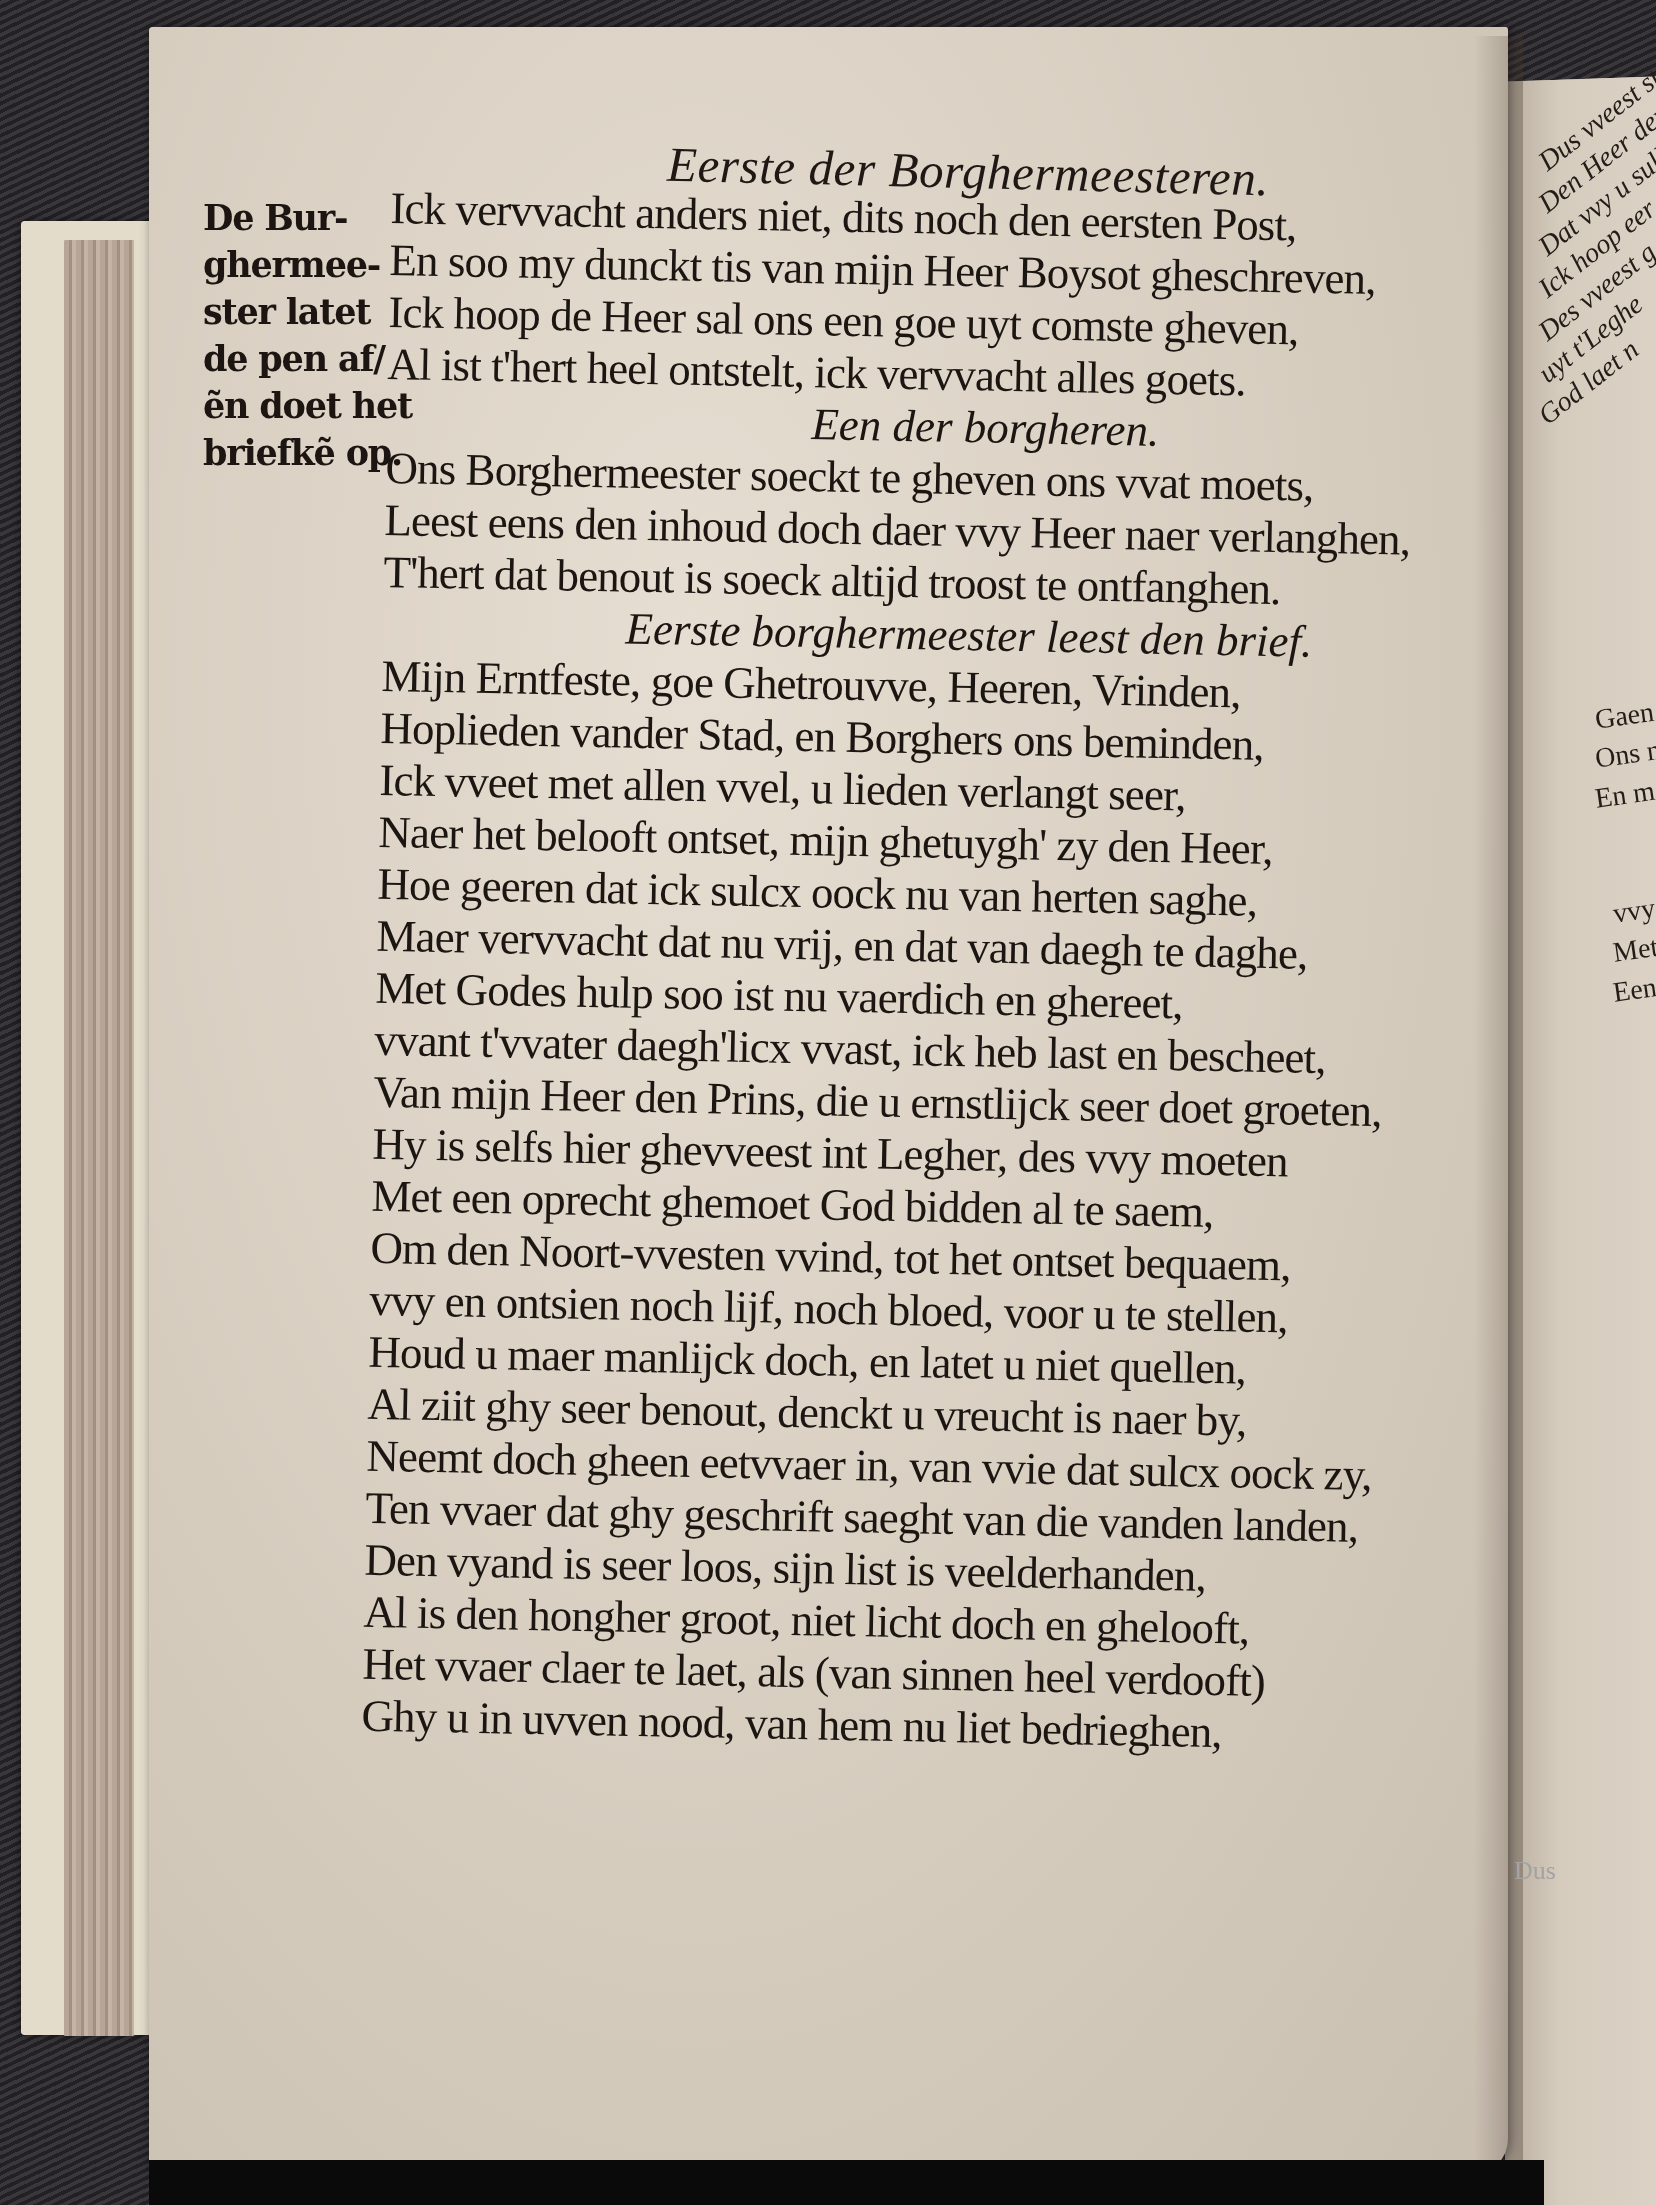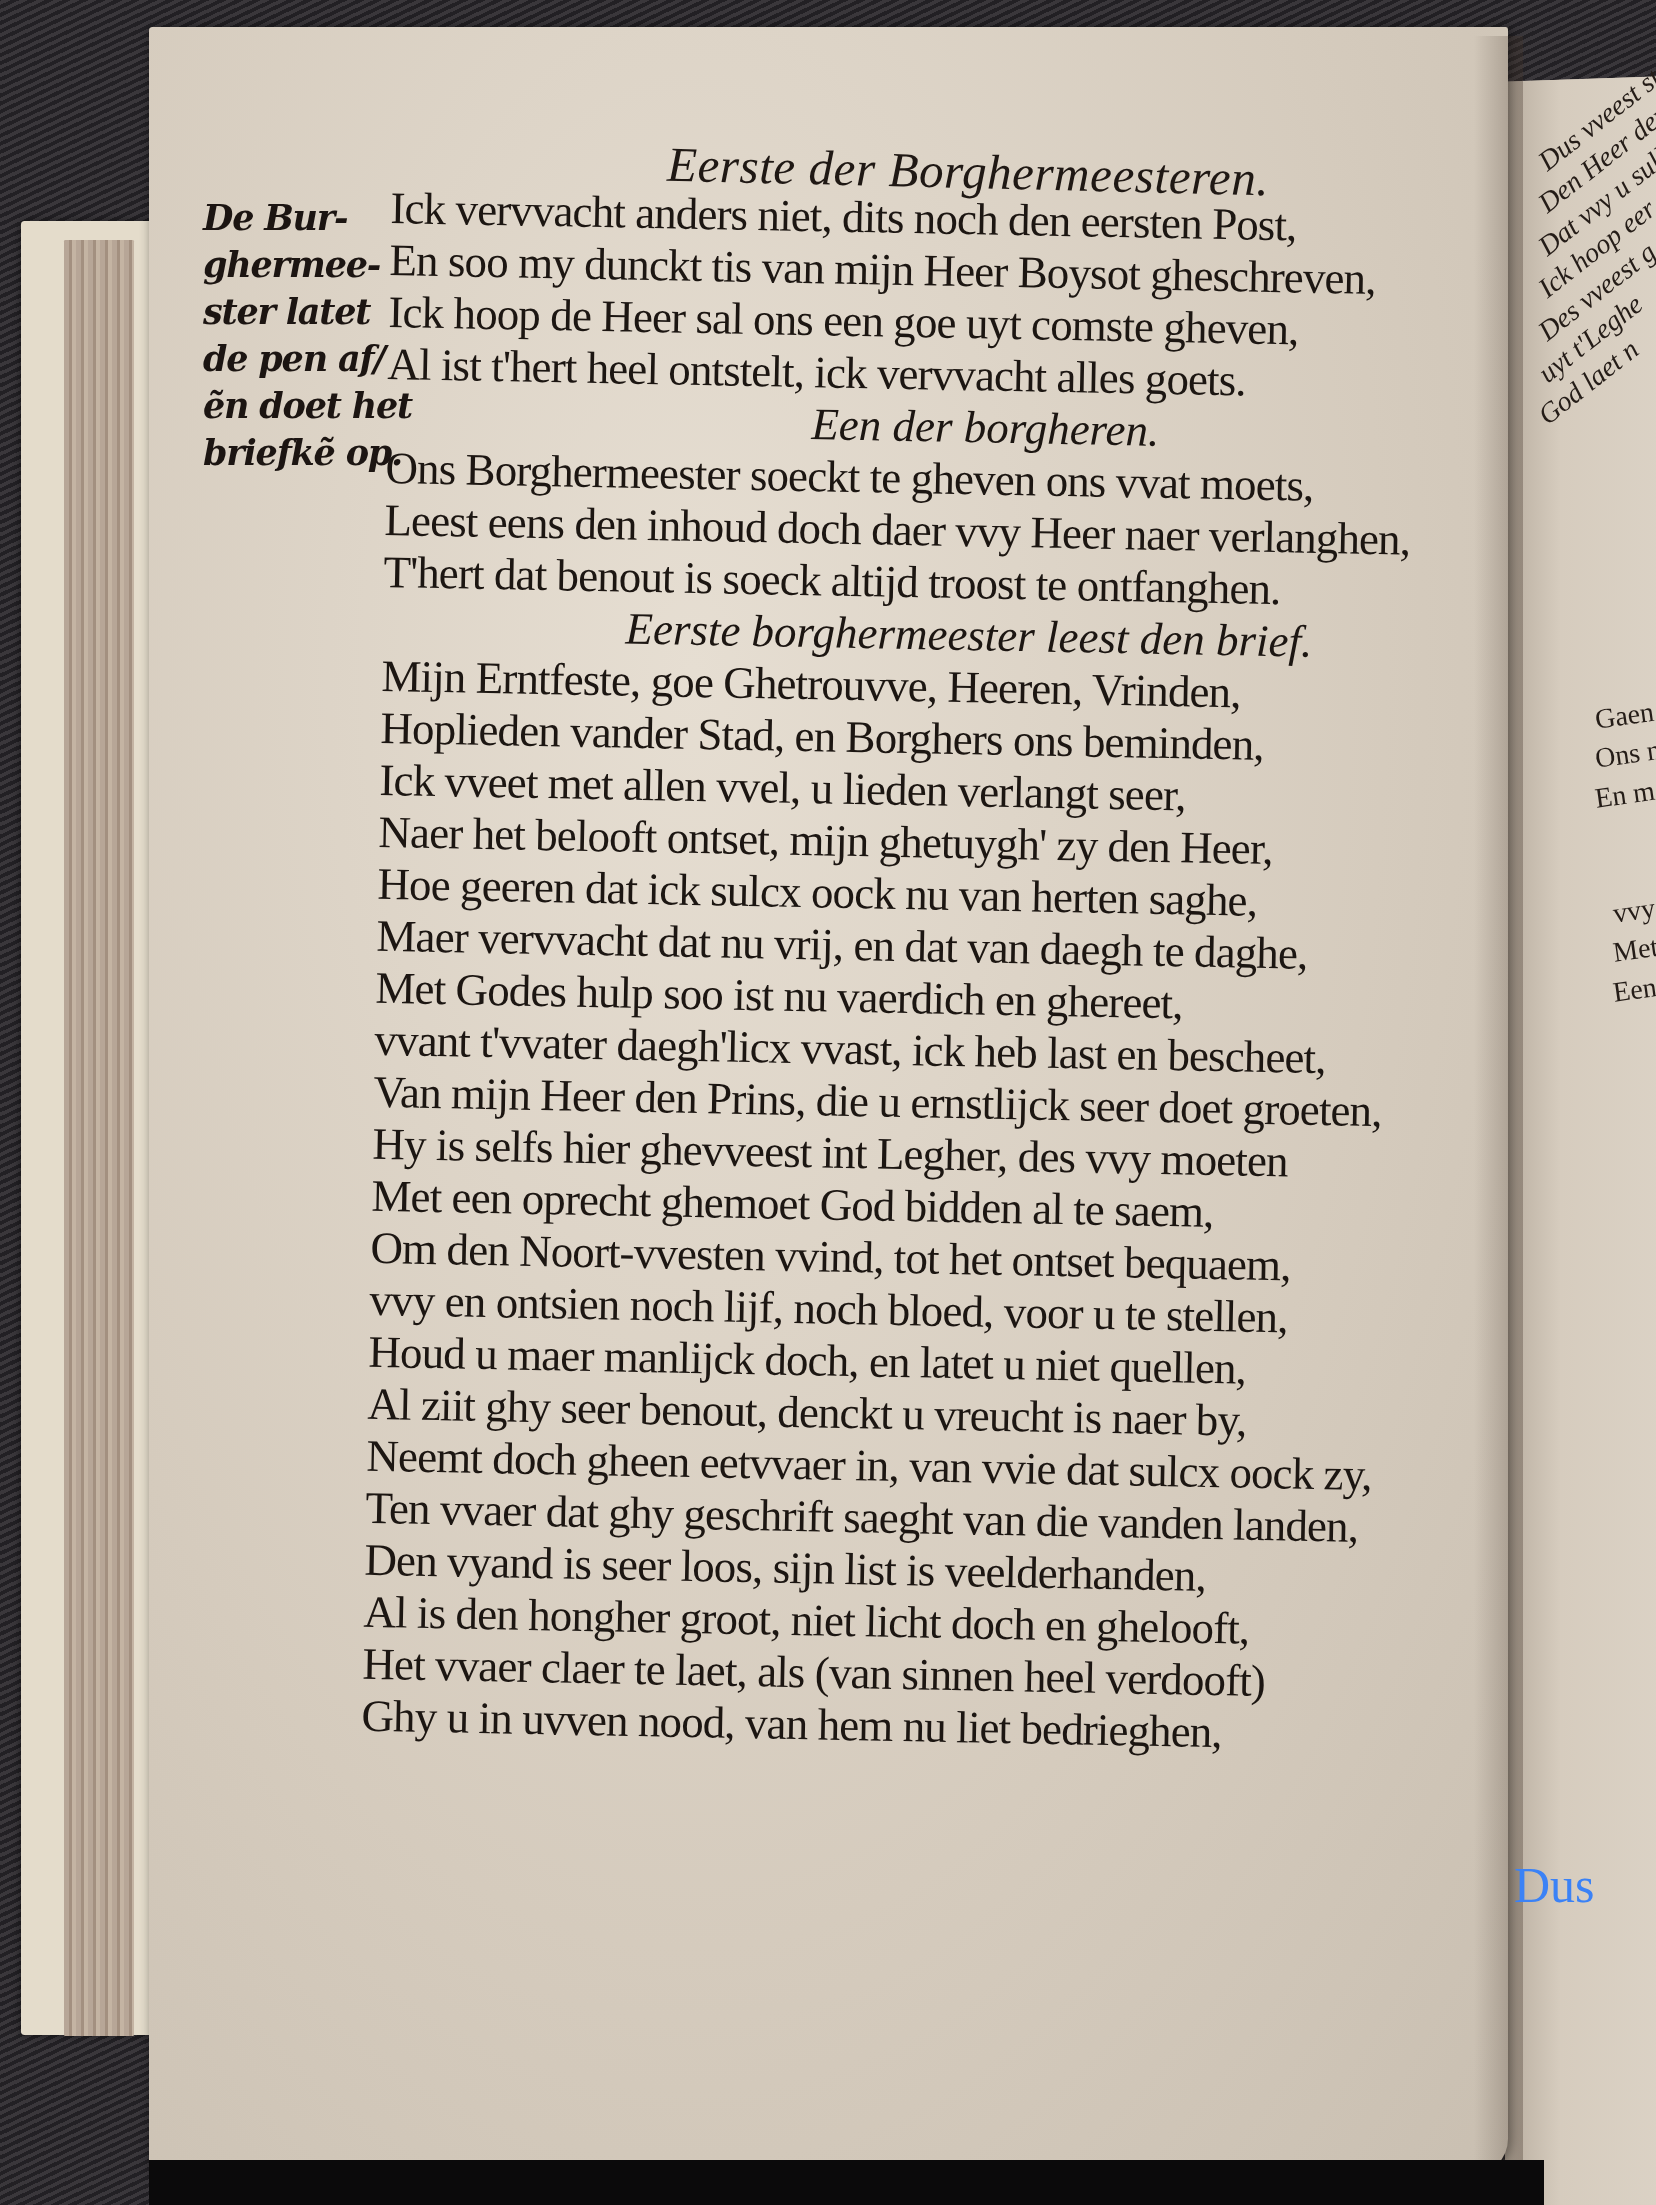--- a/index.html
+++ b/index.html
@@ -39,37 +39,36 @@
     .running-head {
       position:absolute; left:667px; top:143px;
       font-style:italic; font-size:49px; color:#1f1814; letter-spacing:0.6px;
       transform: rotate(1.4deg);
     }
     .marginal-note {
       position:absolute; left:203px; top:194px; width:182px;
       font-family: "DejaVu Serif", serif; font-weight:bold;
       font-size:35px; line-height:47px; color:#1c1512;
       letter-spacing:-1.2px;
-      font-style:italic;
     }
     .marginal-note div { white-space:nowrap; }
     .text-block {
       position:absolute; left:391px; top:182px; width:1153px;
       font-size:45px; line-height:52px; color:#1c1612;
       transform-origin: left top; transform: rotate(1.1deg);
     }
     .line { white-space:nowrap; letter-spacing:-0.9px; }
     .speaker {
       font-style:italic; white-space:nowrap; font-size:45px; color:#1c1612;
     }
     .speaker.s1 { padding-left:425px; }
     .speaker.s2 { padding-left:243px; }
     .catchword {
       position:absolute; left:1514px; top:1856px;
-      font-size:50px; color:#3b82f6;
+      font-size:26px; color:#a3a3a3;
     }
     .facing-text {
       position:absolute; left:1532px; font-size:28px; color:#241c17;
       font-style:italic; white-space:nowrap; transform: rotate(-38deg);
       transform-origin:left top;
     }
     .facing-plain {
       position:absolute; left:1593px; font-size:28px; color:#241c17;
       white-space:nowrap; transform: rotate(-8deg); transform-origin:left top;
     }

